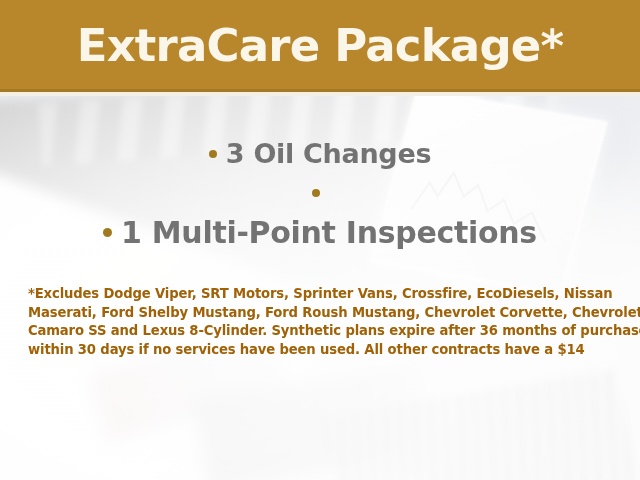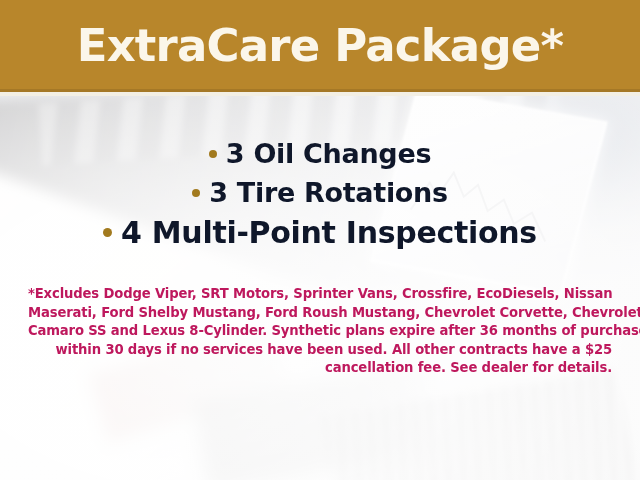--- a/index.html
+++ b/index.html
@@ -215,21 +215,21 @@
 
   
   .bullets {
     position: absolute;
     left: 0;
     top: 140px;
     width: 640px;
     text-align: center;
   }
   .bullet-line {
-    color: #0f172a;
+    color: #737373;
     font-weight: bold;
     line-height: 1;
     white-space: nowrap;
     font-family: "DejaVu Sans", sans-serif;
     letter-spacing: -0.3px;
   }
   .bullet-line.b1 { font-size: 27px; margin-bottom: 12px; }
   .bullet-line.b2 { font-size: 27px; margin-bottom: 12px; }
   .bullet-line.b3 { font-size: 30px; }
   .bullet-dot {
@@ -243,22 +243,22 @@
     transform: translateY(-2px);
   }
   .bullet-line.b3 .bullet-dot { width: 9px; height: 9px; }
 
   
   .disclaimer {
     position: absolute;
     left: 28px;
     top: 285px;
     width: 584px;
-    text-align: right;
-    color: #be185d;
+    text-align: left;
+    color: #a16207;
     font-size: 13.2px;
     font-weight: bold;
     line-height: 18.6px;
     letter-spacing: -0.15px;
     font-family: "DejaVu Sans", sans-serif;
   }
   .disc-line { white-space: nowrap; }
 </style>
 </head>
 <body>
@@ -288,28 +288,27 @@
 
   <div class="header-band">
     <div class="header-title">ExtraCare Package*</div>
   </div>
 
   <div class="bullets">
     <div class="bullet-line b1">
       <span class="bullet-dot"></span><span>3 Oil Changes</span>
     </div>
     <div class="bullet-line b2">
-      <span class="bullet-dot"></span><span>3 Tire Rotations</span>
+      <span class="bullet-dot"></span>
     </div>
     <div class="bullet-line b3">
-      <span class="bullet-dot"></span><span>4 Multi-Point Inspections</span>
+      <span class="bullet-dot"></span><span>1 Multi-Point Inspections</span>
     </div>
   </div>
 
   <div class="disclaimer">
     <div class="disc-line">*Excludes Dodge Viper, SRT Motors, Sprinter Vans, Crossfire, EcoDiesels, Nissan</div>
     <div class="disc-line">Maserati, Ford Shelby Mustang, Ford Roush Mustang, Chevrolet Corvette, Chevrolet</div>
     <div class="disc-line">Camaro SS and Lexus 8-Cylinder. Synthetic plans expire after 36 months of purchase.</div>
-    <div class="disc-line">within 30 days if no services have been used. All other contracts have a $25</div>
-    <div class="disc-line">cancellation fee. See dealer for details.</div>
+    <div class="disc-line">within 30 days if no services have been used. All other contracts have a $14</div>
   </div>
 
 </div>
 
 </body></html>

